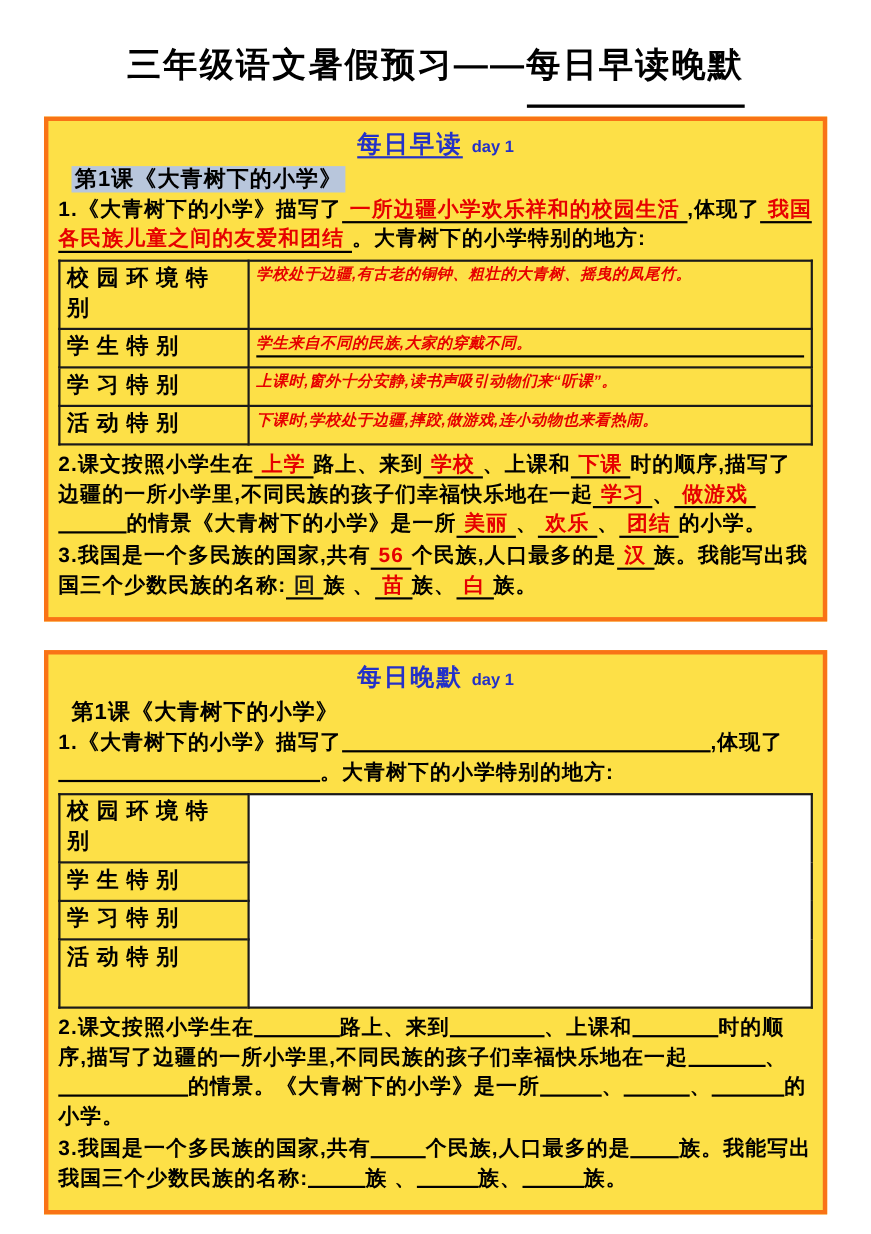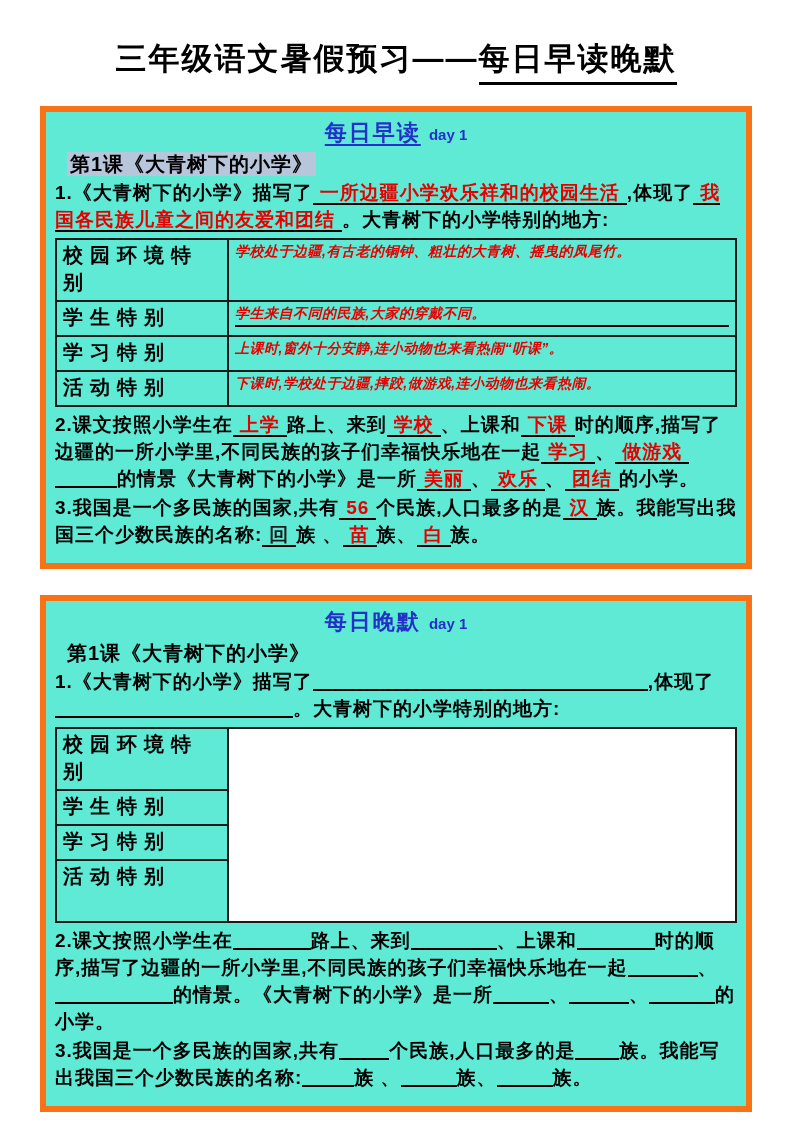--- a/index.html
+++ b/index.html
@@ -15,27 +15,27 @@
     padding: 30px 40px 20px;
     background: #fff;
   }
   .title {
     text-align: center;
     font-size: 31px;
     font-weight: 800;
     letter-spacing: 2px;
     margin: 8px 0 26px;
   }
-  .title .ul { border-bottom: 3px solid #000; padding-bottom: 6px; }
+  .title .ul { border-bottom: 3px solid #000; padding-bottom: 19px; }
 
   .box {
-    border: 6px solid #f97316;
+    border: 4px solid #f97316;
     padding: 4px 9px 12px;
     margin-bottom: 26px;
-    background: #5eead4;
+    background: #fde047;
   }
   .sec-head {
     text-align: center;
     font-size: 22px;
     font-weight: 800;
     color: var(--blue, #2431c8);
     letter-spacing: 2px;
     margin: 2px 0 3px;
   }
   .sec-head .cn.ul { text-decoration: underline; text-underline-offset: 4px; text-decoration-thickness: 2px; }
@@ -112,21 +112,21 @@
           <tr>
             <td class="label">校园环境特别</td>
             <td class="content"><span>学校处于边疆,有古老的铜钟、粗壮的大青树、摇曳的凤尾竹。</span></td>
           </tr>
           <tr>
             <td class="label">学生特别</td>
             <td class="content"><span class="u-full">学生来自不同的民族,大家的穿戴不同。</span></td>
           </tr>
           <tr>
             <td class="label">学习特别</td>
-            <td class="content"><span>上课时,窗外十分安静,连小动物也来看热闹“听课”。</span></td>
+            <td class="content"><span>上课时,窗外十分安静,读书声吸引动物们来“听课”。</span></td>
           </tr>
           <tr>
             <td class="label">活动特别</td>
             <td class="content"><span>下课时,学校处于边疆,摔跤,做游戏,连小动物也来看热闹。</span></td>
           </tr>
         </tbody>
       </table>
     <p class="q">2.课文按照小学生在<span class="answer">上学</span>路上、来到<span class="answer">学校</span>、上课和<span class="answer">下课</span>时的顺序,描写了边疆的一所小学里,不同民族的孩子们幸福快乐地在一起<span class="answer">学习</span>、<span class="answer">做游戏</span><span class="blank" style="width: 62px;"></span>的情景《大青树下的小学》是一所<span class="answer">美丽</span>、<span class="answer">欢乐</span>、<span class="answer">团结</span>的小学。</p>
     <p class="q">3.我国是一个多民族的国家,共有<span class="answer">56</span>个民族,人口最多的是<span class="answer">汉</span>族。我能写出我国三个少数民族的名称:<span class="answer dark">回</span>族 、<span class="answer">苗</span>族、<span class="answer">白</span>族。</p>
   </section>

